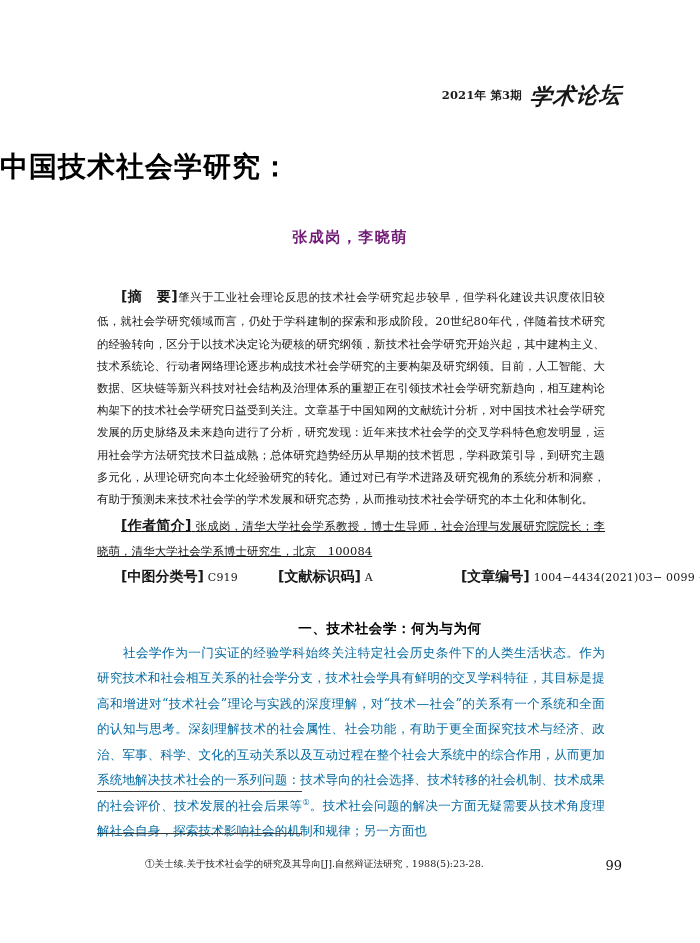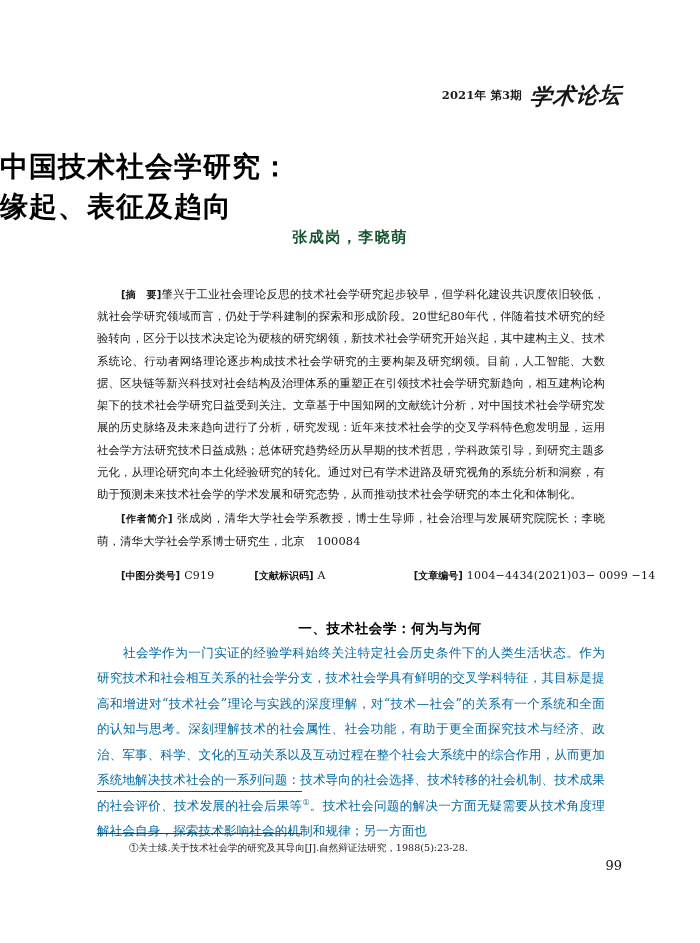--- a/index.html
+++ b/index.html
@@ -73,21 +73,21 @@
   .authors {
     position: absolute;
     top: 228px;
     left: 0;
     width: 700px;
     text-align: center;
     font-family: "DejaVu Serif", "Liberation Serif", serif;
     font-size: 15px;
     font-weight: bold;
     letter-spacing: 1.5px;
-    color: #14532d;
+    color: #701a75;
   }
 
   
   .meta-block {
     position: absolute;
     top: 283px;
     left: 97px;
     width: 508px;
   }
   .meta-para {
@@ -97,24 +97,24 @@
     text-align: justify;
     text-justify: inter-ideograph;
     color: #161616;
     margin: 0;
     letter-spacing: 0.15px;
   }
   .meta-para.indent { text-indent: 24px; }
   .label-tag {
     font-weight: bold;
     font-family: "DejaVu Sans", "Liberation Sans", sans-serif;
-    font-size: 10px;
+    font-size: 14px;
   }
   .meta-para.kw { margin-top: 2px; text-indent: 24px; }
-  .meta-para.bio { margin-top: 2px; text-indent: 24px; }
+  .meta-para.bio { margin-top: 2px; text-indent: 24px; text-decoration: underline; }
 
   
   .class-row {
     position: absolute;
     top: 568px;
     left: 97px;
     width: 508px;
     display: flex;
     font-family: "DejaVu Serif", "Liberation Serif", serif;
     font-size: 11.4px;
@@ -205,21 +205,21 @@
     position: absolute;
     top: 839px;
     left: 97px;
     width: 508px;
   }
   .footnote-para {
     font-family: "DejaVu Serif", "Liberation Serif", serif;
     font-size: 9.6px;
     line-height: 1.8;
     color: #1a1a1a;
-    margin: 0;
+    margin: 16px;
     text-indent: 32px;
   }
 
   
   .folio {
     position: absolute;
     top: 858px;
     right: 78px;
     font-family: "DejaVu Serif", "Liberation Serif", serif;
     font-size: 13px;
@@ -232,21 +232,20 @@
 
 <div class="page">
 
   <div class="running-head">
     <span class="issue-line">2021年 第3期</span>
     <span class="journal-mark">学术论坛</span>
   </div>
 
   <h1 class="article-title">
     <span class="title-line">中国技术社会学研究：</span>
-    <span class="title-line">缘起、表征及趋向</span>
   </h1>
 
   <div class="authors">张成岗，李晓萌</div>
 
   <div class="meta-block">
     <p class="meta-para indent"><span class="label-tag">[摘　要]</span><span>肇兴于工业社会理论反思的技术社会学研究起步较早，但学科化建设共识度依旧较低，就社会学研究领域而言，仍处于学科建制的探索和形成阶段。20世纪80年代，伴随着技术研究的经验转向，区分于以技术决定论为硬核的研究纲领，新技术社会学研究开始兴起，其中建构主义、技术系统论、行动者网络理论逐步构成技术社会学研究的主要构架及研究纲领。目前，人工智能、大数据、区块链等新兴科技对社会结构及治理体系的重塑正在引领技术社会学研究新趋向，相互建构论构架下的技术社会学研究日益受到关注。文章基于中国知网的文献统计分析，对中国技术社会学研究发展的历史脉络及未来趋向进行了分析，研究发现：近年来技术社会学的交叉学科特色愈发明显，运用社会学方法研究技术日益成熟；总体研究趋势经历从早期的技术哲思，学科政策引导，到研究主题多元化，从理论研究向本土化经验研究的转化。通过对已有学术进路及研究视角的系统分析和洞察，有助于预测未来技术社会学的学术发展和研究态势，从而推动技术社会学研究的本土化和体制化。</span></p>
     <p class="meta-para bio"><span class="label-tag">[作者简介]</span> <span>张成岗，清华大学社会学系教授，博士生导师，社会治理与发展研究院院长；李晓萌，清华大学社会学系博士研究生，北京　100084</span></p>
   </div>
 
   <div class="class-row">

